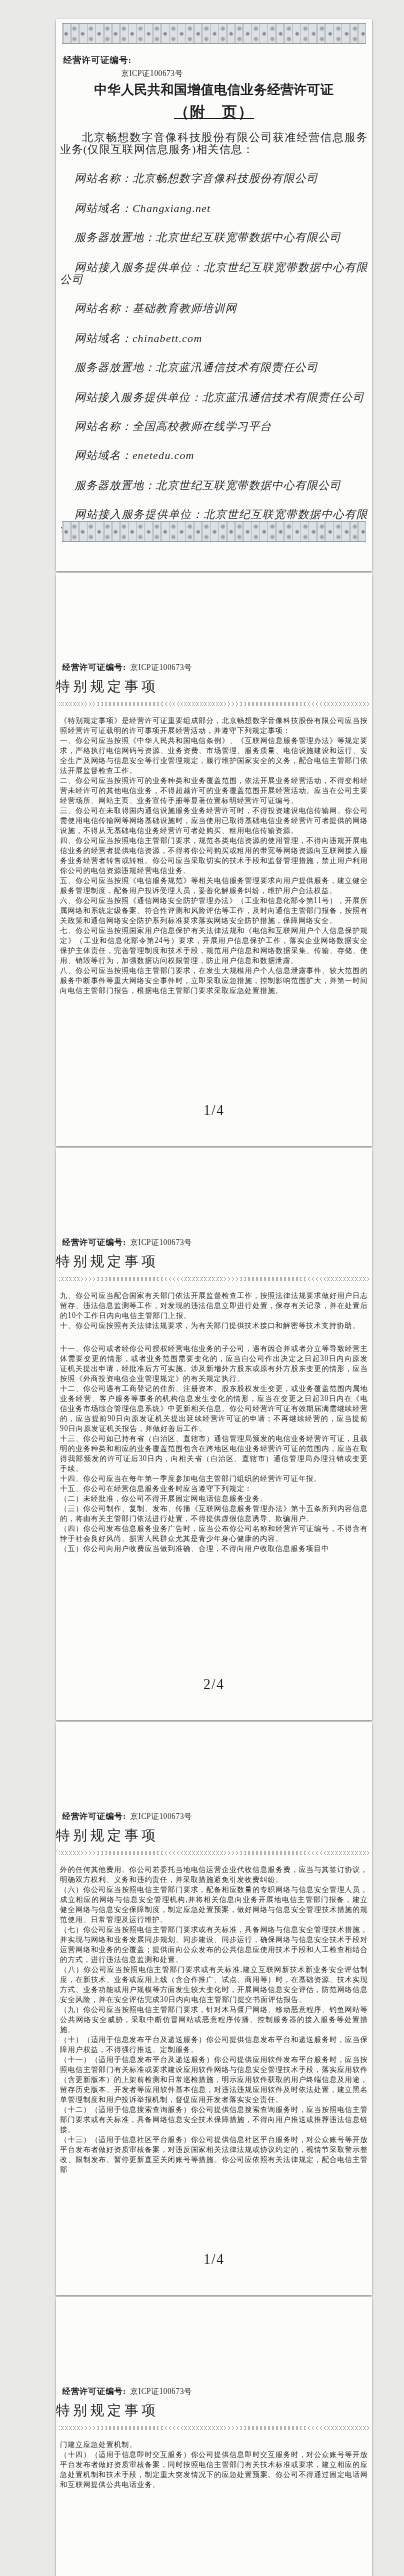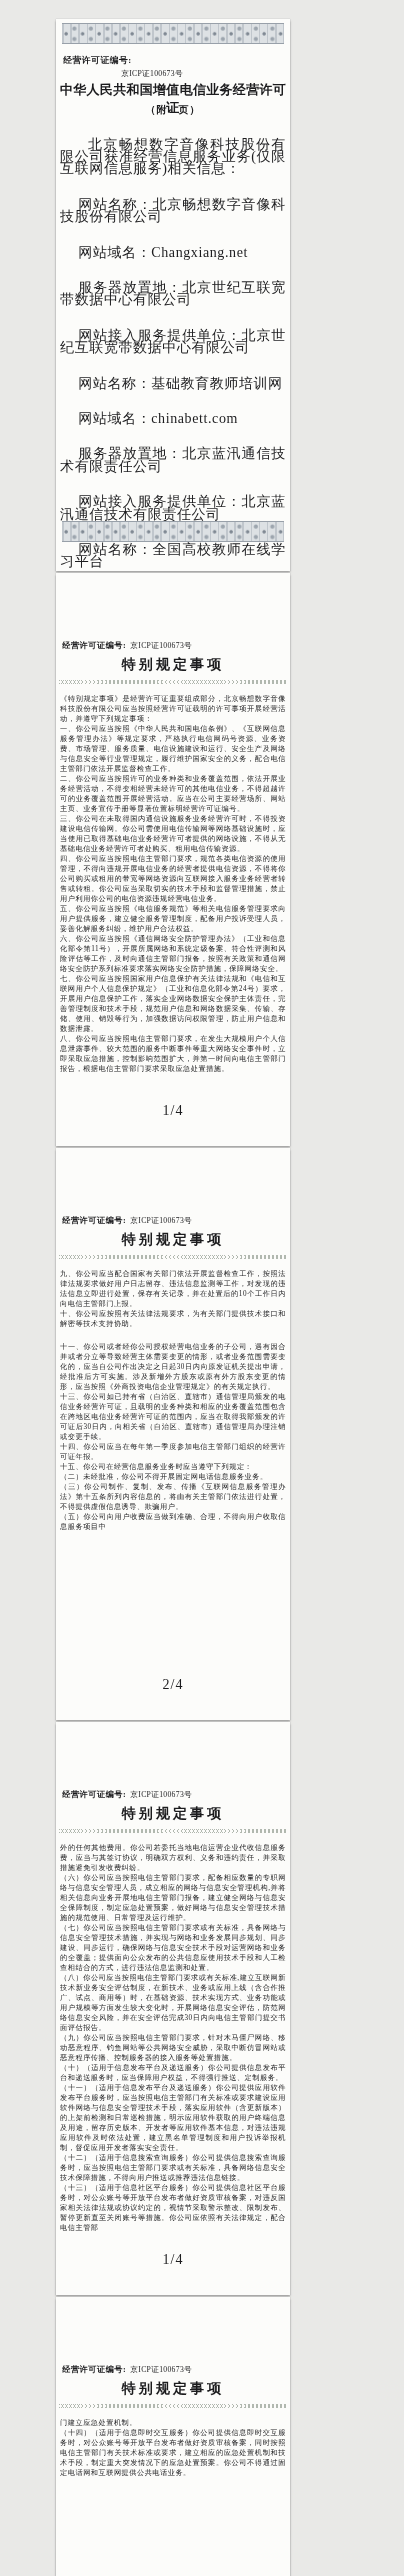--- a/index.html
+++ b/index.html
@@ -3,21 +3,21 @@
 <meta charset="utf-8">
 <style>
   html,body{margin:0;padding:0;}
   body{
     width:405px;height:2873px;position:relative;
     background:#e9e9e7;
     font-family:"Liberation Serif","DejaVu Serif",serif;
     color:#1c1c1e;
   }
   .page{
-    position:absolute;left:56px;width:234px;
+    position:absolute;left:56px;width:316px;
     background:#fcfcfa;
     box-shadow:0 1.5px 2.1px rgba(90,90,90,.55), 0 0 1px rgba(0,0,0,.25);
     overflow:hidden;
   }
   
   #page1{top:18.5px;height:552px;}
   .band{
     position:absolute;left:6.2px;right:6.2px;height:19.6px;
     background-color:#d3d8dc;
     background-image:
@@ -33,37 +33,37 @@
   .p1-head{position:absolute;top:36px;left:7.2px;right:7.2px;}
   .lic-label{font-size:8.8px;font-weight:bold;letter-spacing:0.5px;}
   .lic-number{font-size:7.7px;letter-spacing:0.3px;}
   #page1 .lic-number{display:block;margin:2.1px 0 0 58px;}
   .p1-title{
     position:absolute;top:62px;left:0;right:0;text-align:center;
     font-size:13px;font-weight:bold;letter-spacing:0.3px;
   }
   .p1-subtitle{
     position:absolute;top:84px;left:0;right:0;text-align:center;
-    font-size:10px;font-weight:bold;letter-spacing:1px;
+    font-size:15px;font-weight:bold;letter-spacing:1px;text-decoration:underline;
   }
-  .p1-body{position:absolute;top:120px;left:4.1px;right:4.1px;font-size:14px;line-height:12.4px;letter-spacing:0.6px;text-align:justify;}
+  .p1-body{position:absolute;top:112px;left:4.1px;right:4.1px;font-size:11px;line-height:12.4px;letter-spacing:0.6px;text-align:justify;}
   .p1-intro{margin:0 0 10.3px 0;text-indent:2em;}
-  .p1-entry{margin:23px 0;text-indent:1.3em;}
+  .p1-entry{margin:17px 0;text-indent:1.3em;font-style:italic;}
   
   .prov-label-row{margin:0 0 0 6.2px;}
   .prov-label{font-size:8.2px;font-weight:bold;letter-spacing:0.5px;}
   .prov-number{font-size:7.7px;letter-spacing:0.3px;margin-left:4.1px;}
-  .prov-title{text-align:center;font-size:14px;font-weight:bold;letter-spacing:3.1px;margin:5.2px 0 0 0;}
+  .prov-title{text-align:left;font-size:14px;font-weight:normal;letter-spacing:3.1px;margin:5.2px 0 0 0;}
   .zigzag{
     height:3.6px;margin:6.2px 3.1px 0 3.1px;opacity:.85;
     background-image:
       repeating-linear-gradient(115deg,#a4ada2 0 0.8px,transparent 0.8px 3.6px),
       repeating-linear-gradient(65deg,#a4ada2 0 0.8px,transparent 0.8px 3.6px);
   }
-  .prov-head{padding-top:67px;}
+  .prov-head{padding-top:89px;}
   .prov-body{margin:10.3px 4.1px 0 4.1px;font-size:7.2px;line-height:10px;letter-spacing:0.5px;text-align:justify;}
   .prov-body p{margin:0;}
   .prov-body p.gap-above{margin-top:12.4px;}
   .pageno{
     position:absolute;bottom:27px;left:0;right:0;text-align:center;
     font-size:14px;letter-spacing:1px;
   }
   #page2{top:573px;height:573px;}
   #page3{top:1148px;height:572px;}
   #page4{top:1722px;height:573px;}
@@ -125,25 +125,27 @@
     <div class="prov-label-row">
       <span class="prov-label">经营许可证编号:</span><span class="prov-number">京ICP证100673号</span>
     </div>
     <div class="prov-title">特别规定事项</div>
     <div class="zigzag"></div>
   </div>
   <div class="prov-body">
     <p>九、你公司应当配合国家有关部门依法开展监督检查工作，按照法律法规要求做好用户日志留存、违法信息监测等工作，对发现的违法信息立即进行处置，保存有关记录，并在处置后的10个工作日内向电信主管部门上报。</p>
     <p>十、你公司应按照有关法律法规要求，为有关部门提供技术接口和解密等技术支持协助。</p>
     <p class="gap-above">十一、你公司或者经你公司授权经营电信业务的子公司，遇有因合并或者分立等导致经营主体需要变更的情形，或者业务范围需要变化的，应当自公司作出决定之日起30日内向原发证机关提出申请，经批准后方可实施。涉及新增外方股东或原有外方股东变更的情形，应当按照《外商投资电信企业管理规定》的有关规定执行。</p>
+    <p>十二、你公司遇有工商登记的住所、注册资本、股东股权发生变更，或业务覆盖范围内属地业务经营、客户服务等事务的机构信息发生变化的情形，应当在变更之日起30日内在《电信业务市场综合管理信息系统》中更新相关信息。你公司经营许可证有效期届满需继续经营的，应当提前90日向原发证机关提出延续经营许可证的申请；不再继续经营的，应当提前90日向原发证机关报告，并做好善后工作。</p>
     <p>十三、你公司如已持有省（自治区、直辖市）通信管理局颁发的电信业务经营许可证，且载明的业务种类和相应的业务覆盖范围包含在跨地区电信业务经营许可证的范围内，应当在取得我部颁发的许可证后30日内，向相关省（自治区、直辖市）通信管理局办理注销或变更手续。</p>
     <p>十四、你公司应当在每年第一季度参加电信主管部门组织的经营许可证年报。</p>
     <p>十五、你公司在经营信息服务业务时应当遵守下列规定：</p>
     <p>（二）未经批准，你公司不得开展固定网电话信息服务业务。</p>
     <p>（三）你公司制作、复制、发布、传播《互联网信息服务管理办法》第十五条所列内容信息的，将由有关主管部门依法进行处置，不得提供虚假信息诱导、欺骗用户。</p>
+    <p>（四）你公司发布信息服务业务广告时，应当公布你公司名称和经营许可证编号，不得含有悖于社会良好风尚、损害人民群众尤其是青少年身心健康的内容。</p>
     <p>（五）你公司向用户收费应当做到准确、合理，不得向用户收取信息服务项目中</p>
   </div>
   <div class="pageno">2/4</div>
 </div>
 
 <div class="page" id="page4">
   <div class="prov-head">
     <div class="prov-label-row">
       <span class="prov-label">经营许可证编号:</span><span class="prov-number">京ICP证100673号</span>
     </div>

